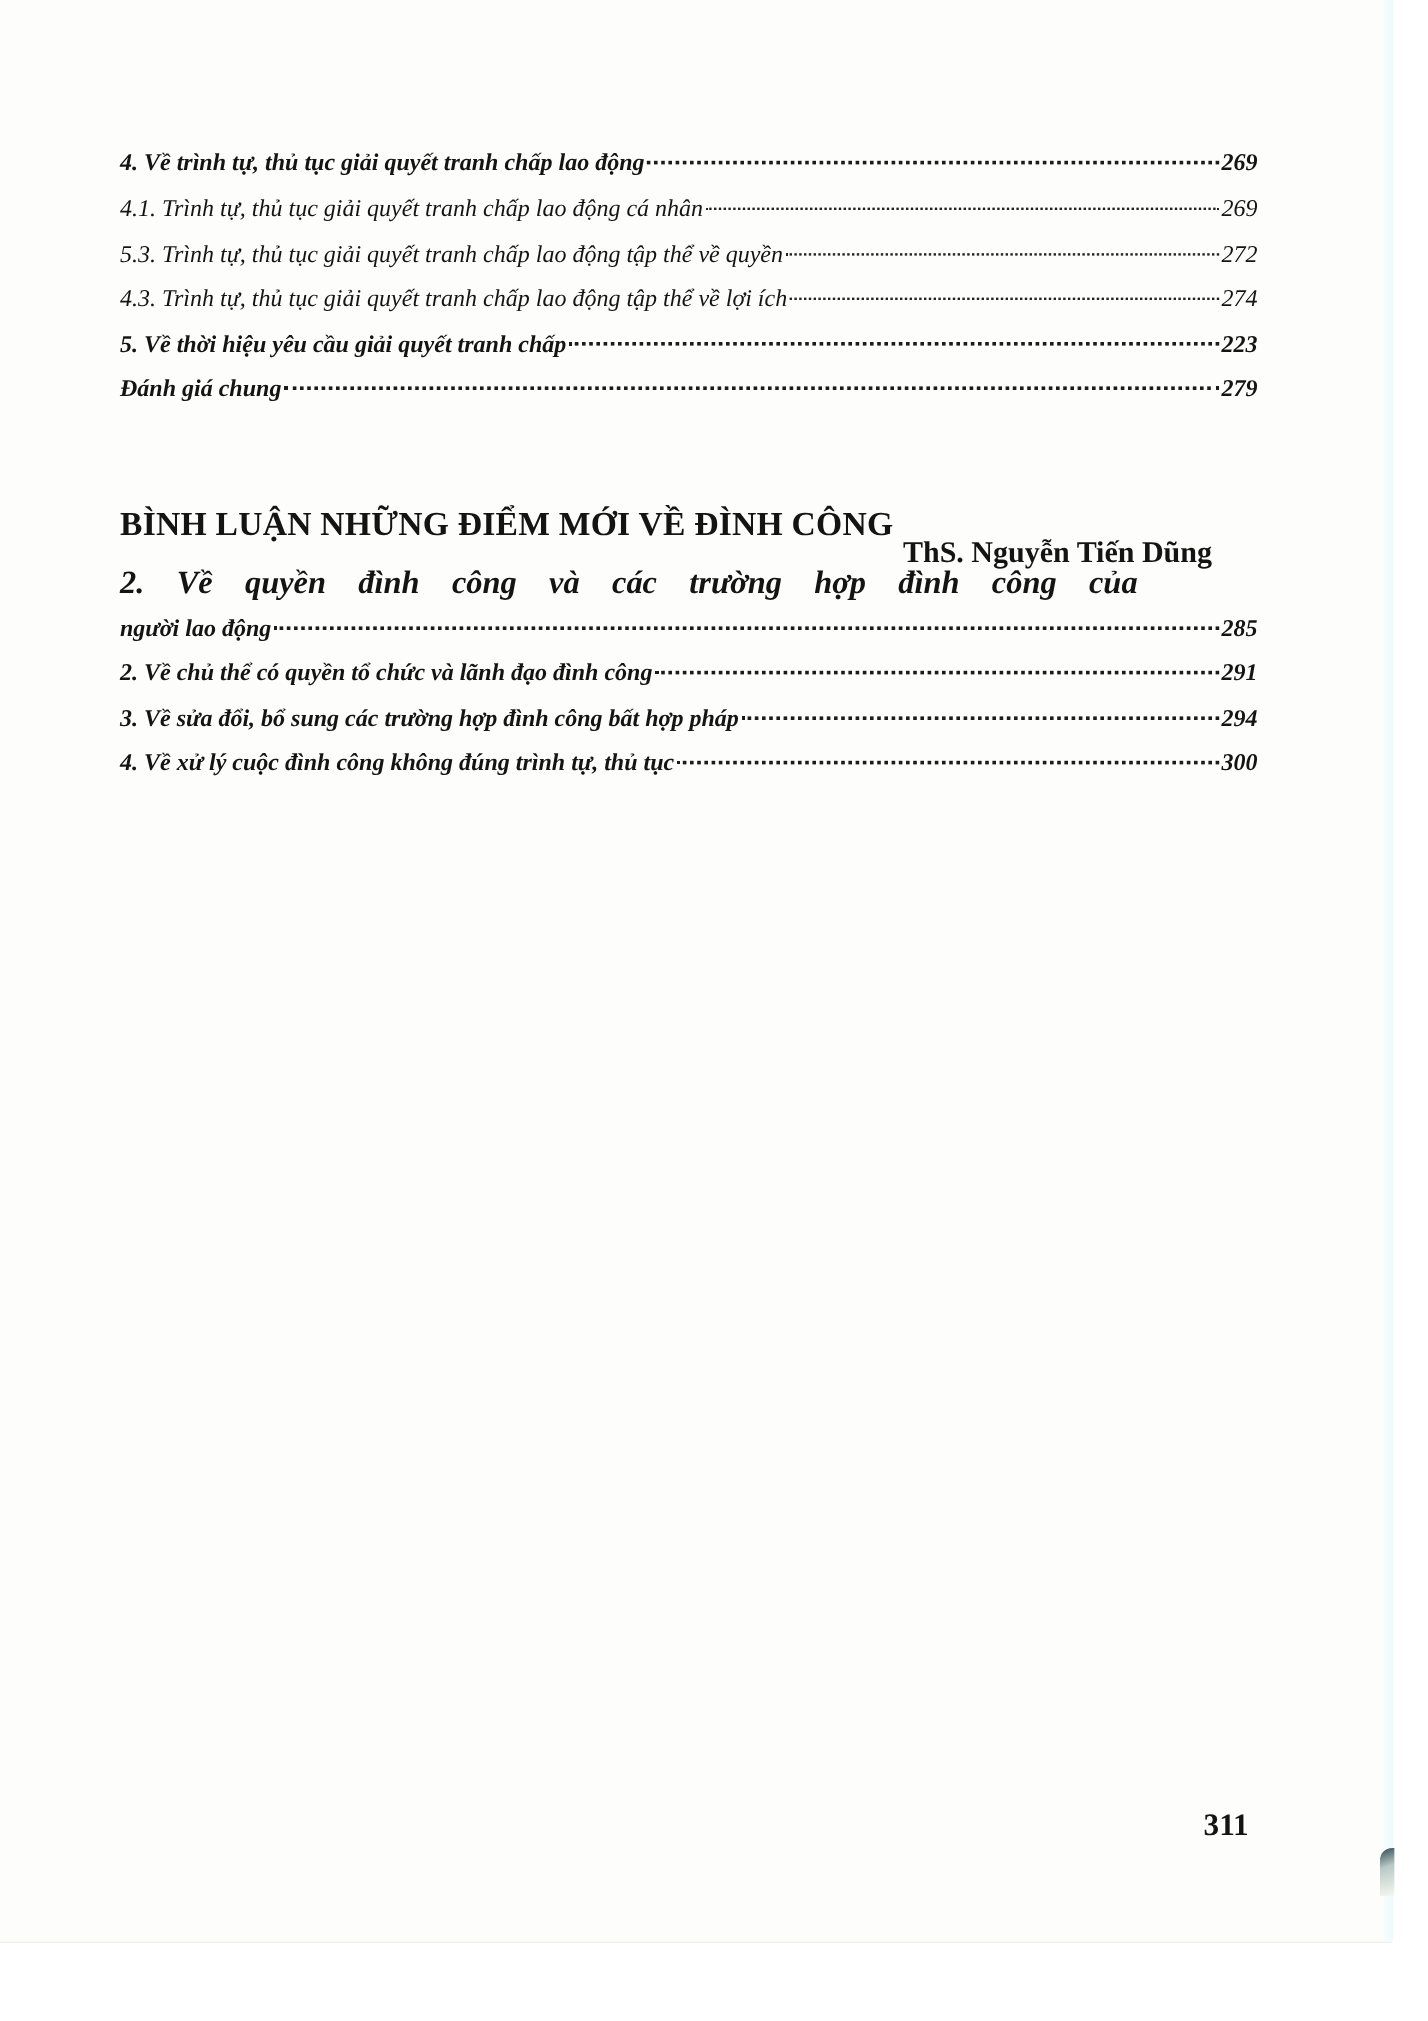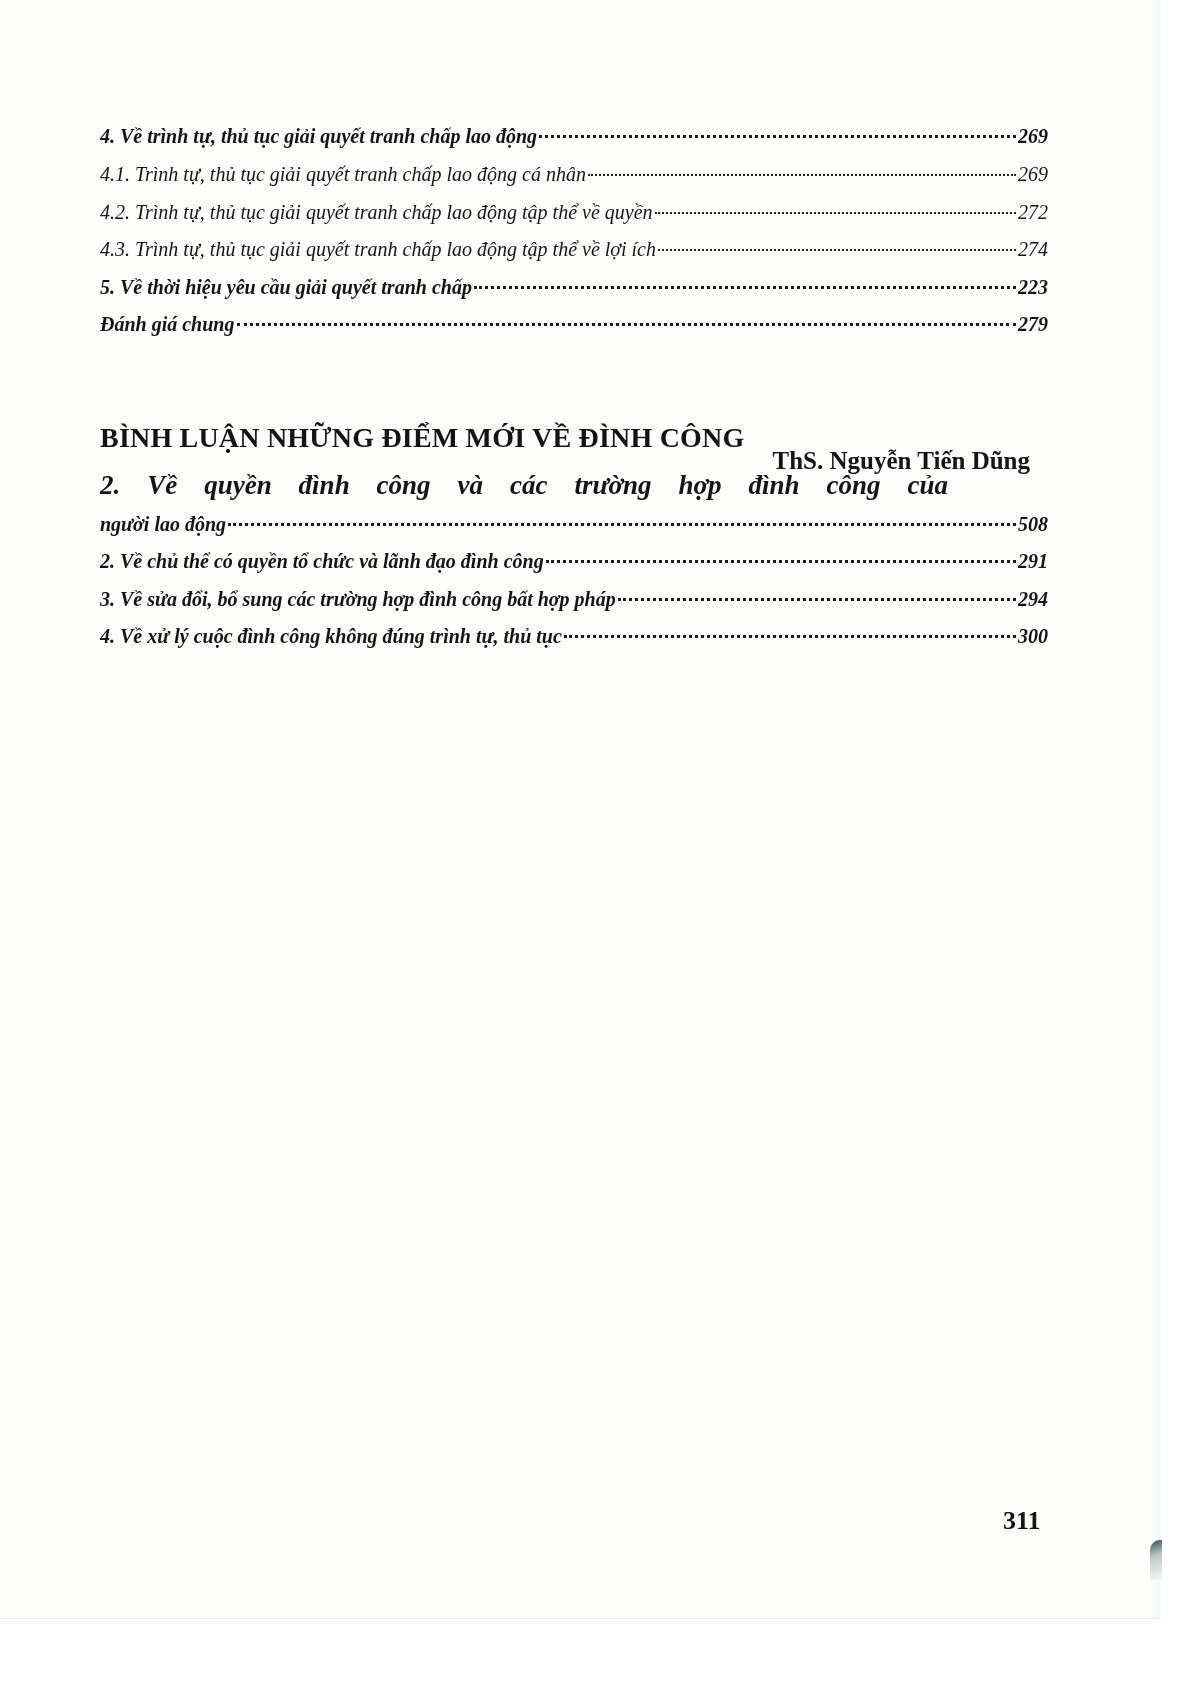--- a/index.html
+++ b/index.html
@@ -36,21 +36,21 @@
   .wrap-first {
     position:absolute; left:0; width:848px; font-size:27px; line-height:36px;
     font-weight:bold; font-style:italic; white-space:nowrap;
     text-align:justify; text-align-last:justify; word-spacing:8px;
   }
   .section-title {
     position:absolute; left:100px; top:422px; font-size:28px; font-weight:bold;
     letter-spacing:0.2px; white-space:nowrap;
   }
   .author {
-    position:absolute; right:130px; top:447px; font-size:25px; font-weight:bold;
+    position:absolute; right:150px; top:447px; font-size:25px; font-weight:bold;
     white-space:nowrap;
   }
   .page-number {
     position:absolute; left:1003px; top:1506px; font-size:26px; font-weight:bold;
   }
   .corner-mark {
     position:absolute; left:1150px; top:1540px; width:12px; height:40px;
     background:linear-gradient(160deg, #2e4a52 0%, #b9c9c6 40%, rgba(255,240,220,0.3) 100%);
     border-radius:10px 0 0 0;
   }
@@ -66,21 +66,21 @@
       <span class="title">4. Về trình tự, thủ tục giải quyết tranh chấp lao động</span>
       <span class="dots"></span>
       <span class="page-num">269</span>
     </div>
     <div class="entry ital" style="top:156px">
       <span class="title">4.1. Trình tự, thủ tục giải quyết tranh chấp lao động cá nhân</span>
       <span class="dots"></span>
       <span class="page-num">269</span>
     </div>
     <div class="entry ital" style="top:194px">
-      <span class="title">4.2. Trình tự, thủ tục giải quyết tranh chấp lao động tập thể về quyền</span>
+      <span class="title">5.3. Trình tự, thủ tục giải quyết tranh chấp lao động tập thể về quyền</span>
       <span class="dots"></span>
       <span class="page-num">272</span>
     </div>
     <div class="entry ital" style="top:231px">
       <span class="title">4.3. Trình tự, thủ tục giải quyết tranh chấp lao động tập thể về lợi ích</span>
       <span class="dots"></span>
       <span class="page-num">274</span>
     </div>
     <div class="entry bold" style="top:269px">
       <span class="title">5. Về thời hiệu yêu cầu giải quyết tranh chấp</span>
@@ -95,21 +95,21 @@
   </div>
 
   <div class="section-title">BÌNH LUẬN NHỮNG ĐIỂM MỚI VỀ ĐÌNH CÔNG</div>
   <div class="author">ThS. Nguyễn Tiến Dũng</div>
 
   <div class="toc">
     <div class="wrap-first" style="top:467px">2. Về quyền đình công và các trường hợp đình công của</div>
     <div class="entry bold" style="top:506px">
       <span class="title">người lao động</span>
       <span class="dots"></span>
-      <span class="page-num">508</span>
+      <span class="page-num">285</span>
     </div>
     <div class="entry bold" style="top:543px">
       <span class="title">2. Về chủ thể có quyền tổ chức và lãnh đạo đình công</span>
       <span class="dots"></span>
       <span class="page-num">291</span>
     </div>
     <div class="entry bold" style="top:581px">
       <span class="title">3. Về sửa đổi, bổ sung các trường hợp đình công bất hợp pháp</span>
       <span class="dots"></span>
       <span class="page-num">294</span>

